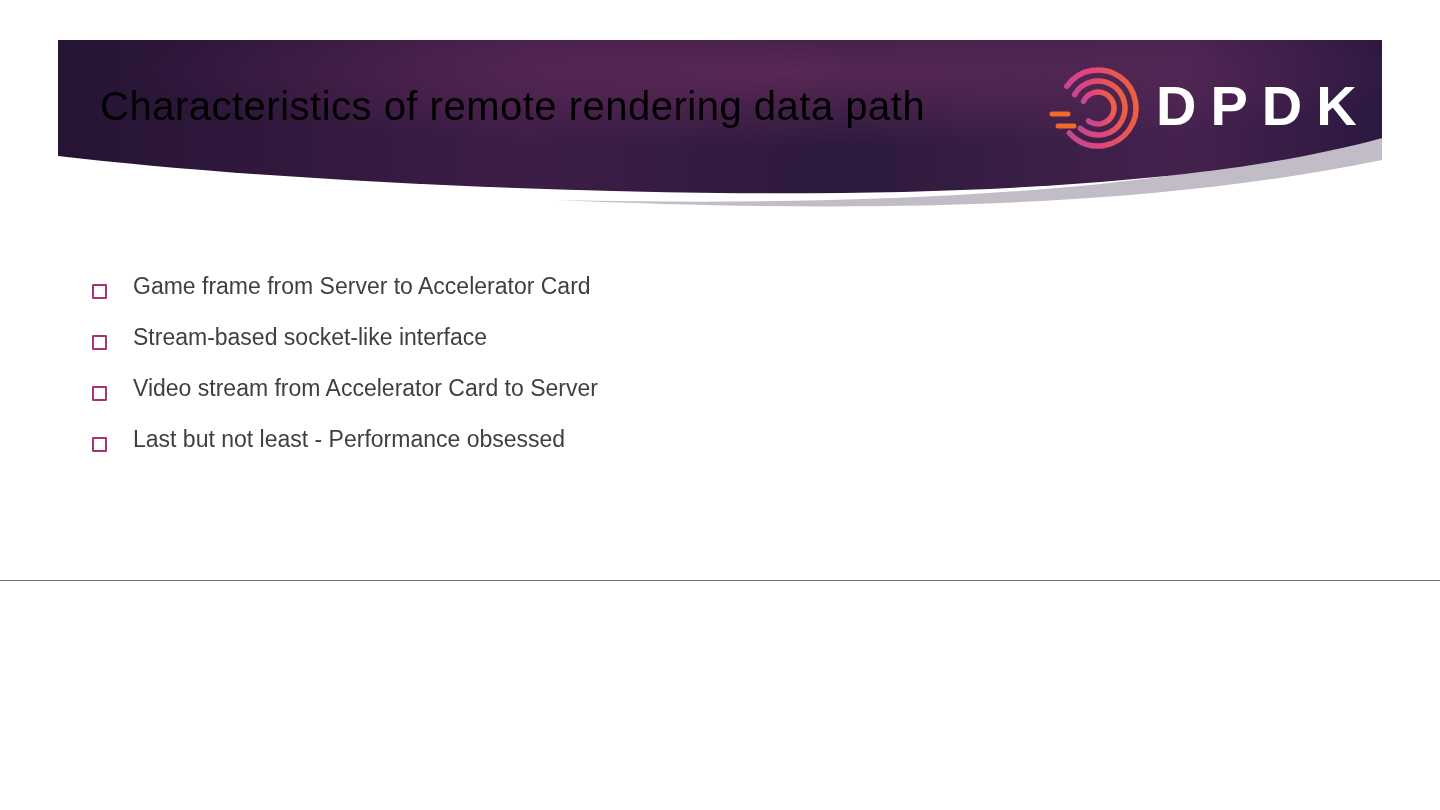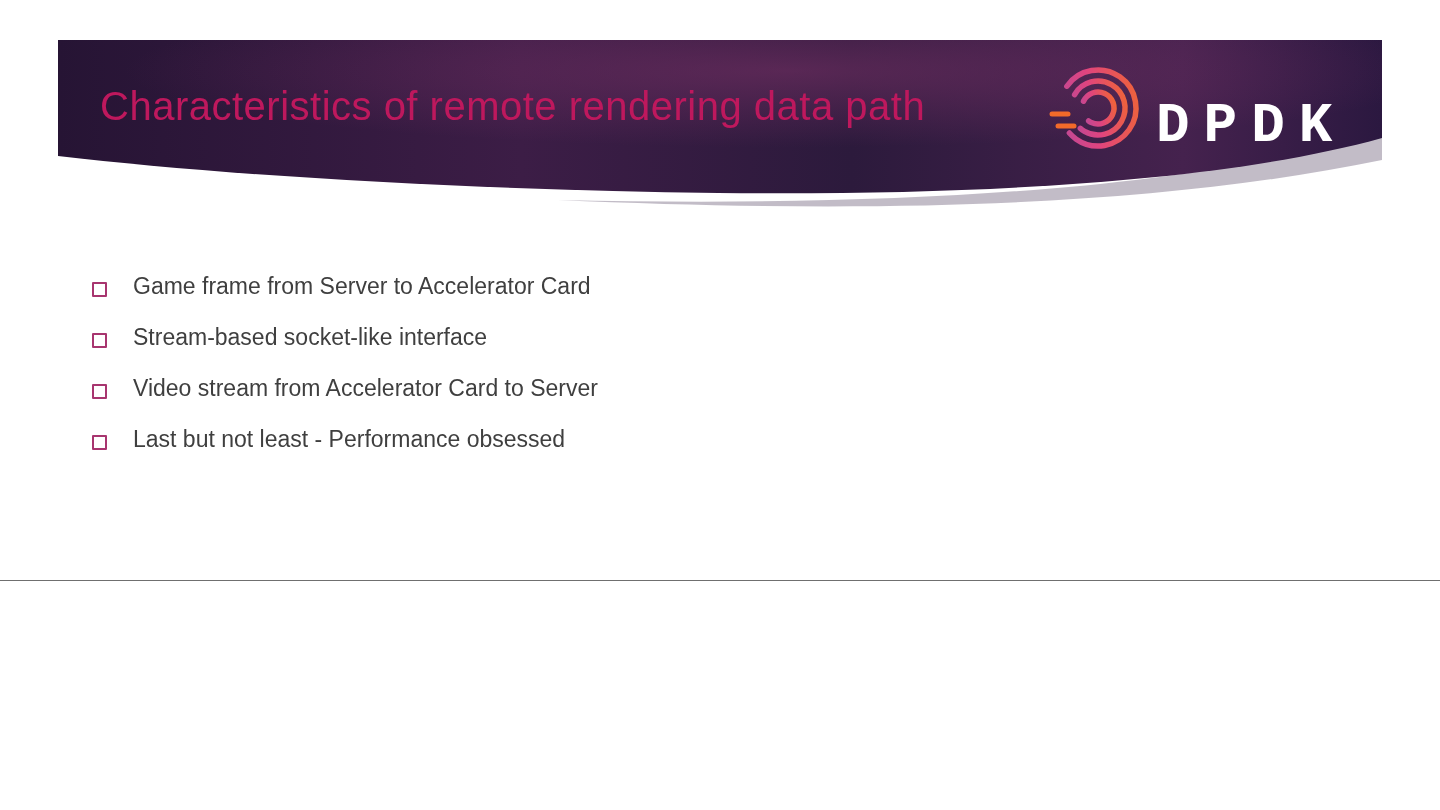--- a/index.html
+++ b/index.html
@@ -27,34 +27,33 @@
   }
   .banner svg { display: block; }
 
   .slide-title {
     position: absolute;
     left: 100px;
     top: 84px;
     font-size: 40px;
     font-weight: 400;
     letter-spacing: 0.5px;
-    color: #be185d;
+    color: #000000;
     white-space: nowrap;
     z-index: 3;
   }
 
   
   .logo {
     position: absolute;
     top: 58px;
     left: 1048px;
     display: flex;
-    align-items: flex-end;
+    align-items: center;
     z-index: 4;
-    font-family: Liberation Mono, monospace;
   }
   .logo-arcs { margin-right: 12px; }
   .logo-text {
     color: #ffffff;
     font-size: 56px;
     font-weight: 700;
     letter-spacing: 14px;
     line-height: 1;
     transform: scaleY(0.98);
   }
@@ -63,21 +62,21 @@
   .bullet-list {
     position: absolute;
     left: 92px;
     top: 274px;
     list-style: none;
     margin: 0;
     padding: 0;
   }
   .bullet-item {
     display: flex;
-    align-items: center;
+    align-items: flex-end;
     margin-bottom: 26px;
     color: #3f3f3f;
     font-size: 23px;
     line-height: 25px;
   }
   .bullet-square {
     flex: 0 0 auto;
     width: 11px;
     height: 11px;
     border: 2.5px solid #a8356f;

